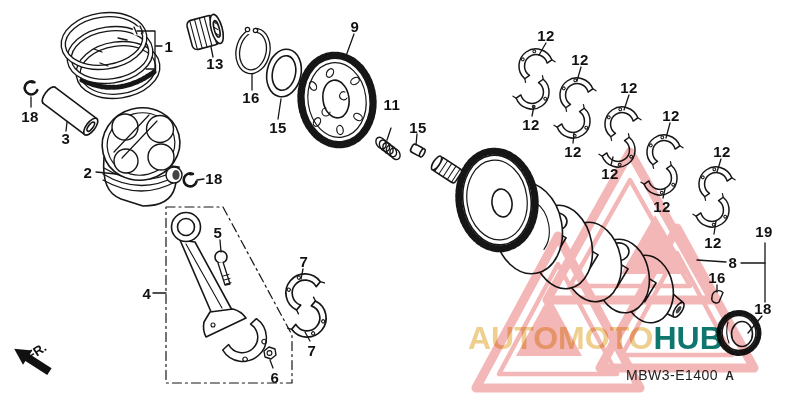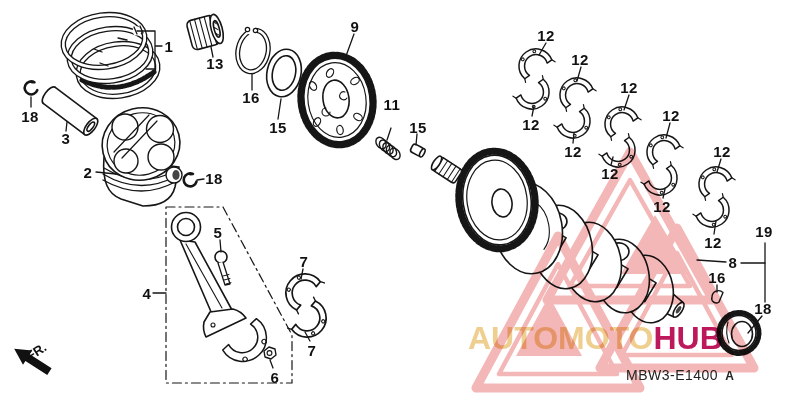--- a/index.html
+++ b/index.html
@@ -4,21 +4,21 @@
 <style>
   html,body{margin:0;padding:0;background:#fff;}
   #stage{position:relative;width:800px;height:400px;background:#fff;overflow:hidden;
          font-family:"Liberation Sans",sans-serif;}
   #art{position:absolute;left:0;top:0;}
   .co{position:absolute;transform:translate(-50%,-50%);font-size:15px;font-weight:600;
       color:#111;letter-spacing:.5px;white-space:nowrap;}
   #wm-tris{position:absolute;left:0;top:0;mix-blend-mode:multiply;opacity:.62;}
   #wm-text{position:absolute;left:468px;top:320px;font-size:32px;font-weight:800;
            letter-spacing:0px;mix-blend-mode:multiply;white-space:nowrap;}
-  #wm-left{color:#EFCF8F;} #wm-right{color:#be185d;}
+  #wm-left{color:#EFCF8F;} #wm-right{color:#0f766e;}
   #code{position:absolute;left:626px;top:367px;font-size:14px;color:#222;letter-spacing:.5px;}
   #code b{font-size:12px;margin-left:7px;font-weight:700;}
 </style>
 </head>
 <body>
 
 <div id="stage">
 
 <svg id="art" width="800" height="400" viewBox="0 0 800 400" fill="none" stroke="#161616" stroke-width="1.6" stroke-linecap="round" stroke-linejoin="round">
   <defs>

